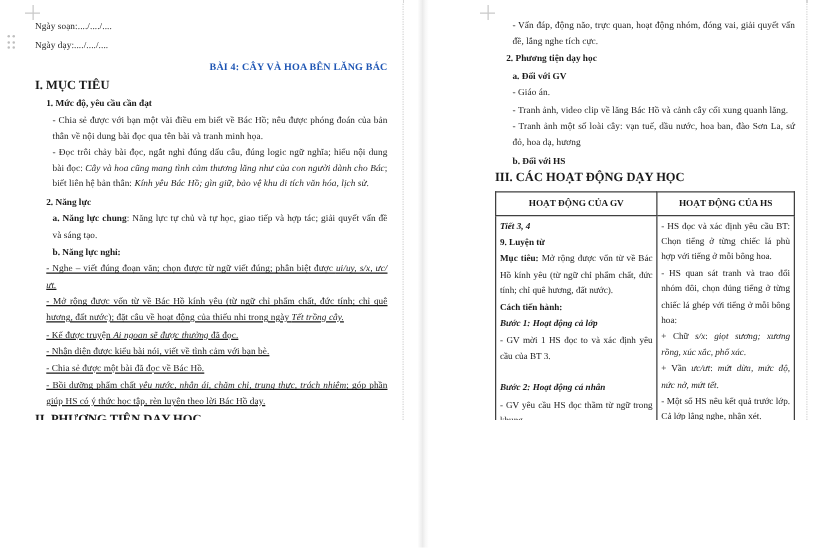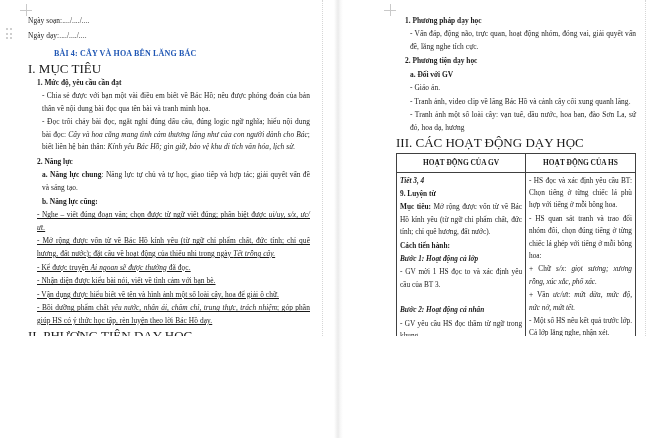--- a/index.html
+++ b/index.html
@@ -51,26 +51,26 @@
   }
   .ln-date{font-size:7.4px;line-height:14px;}
   .ind1{padding-left:9px;text-decoration:underline;}
   .ind2{padding-left:14px;}
   .b{font-weight:bold;}
   .i{font-style:italic;}
   .title-main{
     color:#1f56b4;
     font-weight:bold;
     font-size:8px;
-    text-align:left;
+    text-align:right;
     letter-spacing:.02em;
     margin:6px 0 4px 0;
     padding-left:26px;
   }
-  .h-roman{font-weight:normal;font-size:13px;line-height:13px;margin-top:1px;}
+  .h-roman{font-weight:bold;font-size:10px;line-height:13px;margin-top:1px;}
   .h-num{font-weight:bold;font-size:7.4px;line-height:13px;padding-left:9px;}
   .h-alpha{font-weight:bold;font-size:7.4px;line-height:13px;padding-left:14px;}
 
   table.activities{
     width:100%;
     border-collapse:collapse;
     margin-top:4px;
     table-layout:fixed;
   }
   table.activities td,table.activities th{
@@ -114,46 +114,46 @@
 
     <p class="h-roman">I. MỤC TIÊU</p>
 
     <p class="h-num">1. Mức độ, yêu cầu cần đạt</p>
     <p class="ln ind2">- Chia sẻ được với bạn một vài điều em biết về Bác Hồ; nêu được phóng đoán của bản thân về nội dung bài đọc qua tên bài và tranh minh họa.</p>
     <p class="ln ind2"><span>- Đọc trôi chảy bài đọc, ngắt nghỉ đúng dấu câu, đúng logic ngữ nghĩa; hiểu nội dung bài đọc: </span><span class="i">Cây và hoa cũng mang tình cảm thương lăng như của con người dành cho Bác</span><span>; biết liên hệ bản thân: </span><span class="i">Kính yêu Bác Hồ; gìn giữ, bảo vệ khu di tích văn hóa, lịch sử.</span></p>
 
     <p class="h-num">2. Năng lực</p>
     <p class="ln ind2"><span class="b">a. Năng lực chung</span><span>: Năng lực tự chủ và tự học, giao tiếp và hợp tác; giải quyết vấn đề và sáng tạo.</span></p>
 
-    <p class="h-alpha">b. Năng lực cũng:</p>
+    <p class="h-alpha">b. Năng lực nghỉ:</p>
     <p class="ln ind1"><span>- Nghe – viết đúng đoạn văn; chọn được từ ngữ viết đúng; phân biệt được </span><span class="i">ui/uy, s/x, ưc/ưt.</span></p>
     <p class="ln ind1"><span>- Mở rộng được vốn từ về Bác Hồ kính yêu (từ ngữ chỉ phẩm chất, đức tính; chỉ quê hương, đất nước); đặt câu về hoạt động của thiếu nhi trong ngày </span><span class="i">Tết trồng cây.</span></p>
     <p class="ln ind1"><span>- Kể được truyện </span><span class="i">Ai ngoan sẽ được thưởng</span><span> đã đọc.</span></p>
     <p class="ln ind1">- Nhận diện được kiểu bài nói, viết về tình cảm với bạn bè.</p>
-    <p class="ln ind1">- Vận dụng được hiểu biết về tên và hình ảnh một số loài cây, hoa để giải ô chữ.</p>
+    <p class="ln ind1">- Chia sẻ được một bài đã đọc về Bác Hồ.</p>
 
     <p class="ln ind1"><span>- Bồi dưỡng phẩm chất </span><span class="i">yêu nước, nhân ái, chăm chỉ, trung thực, trách nhiệm</span><span>; góp phần giúp HS có ý thức học tập, rèn luyện theo lời Bác Hồ dạy.</span></p>
 
     <p class="h-roman">II. PHƯƠNG TIỆN DẠY HỌC</p>
   </div>
 
   <div class="page-gap"></div>
 
   <div class="page page-right">
     <div class="corner-mark" style="left:2px;top:4px;"></div>
     <div class="guide-v" style="right:4px;"></div>
 
-    <p class="h-num">1. Phương pháp dạy học</p>
     <p class="ln ind2">- Vấn đáp, động não, trực quan, hoạt động nhóm, đóng vai, giải quyết vấn đề, lắng nghe tích cực.</p>
 
     <p class="h-num">2. Phương tiện dạy học</p>
     <p class="h-alpha">a. Đối với GV</p>
     <p class="ln ind2">- Giáo án.</p>
     <p class="ln ind2">- Tranh ảnh, video clip về lăng Bác Hồ và cảnh cây cối xung quanh lăng.</p>
     <p class="ln ind2">- Tranh ảnh một số loài cây: vạn tuế, dầu nước, hoa ban, đào Sơn La, sứ đỏ, hoa dạ, hương</p>
+    <p class="h-alpha">b. Đối với HS</p>
 
     <p class="h-roman">III. CÁC HOẠT ĐỘNG DẠY HỌC</p>
 
     <table class="activities">
       <colgroup>
           <col style="width:54%">
           <col style="width:46%">
         </colgroup>
       <thead>
         <tr>

